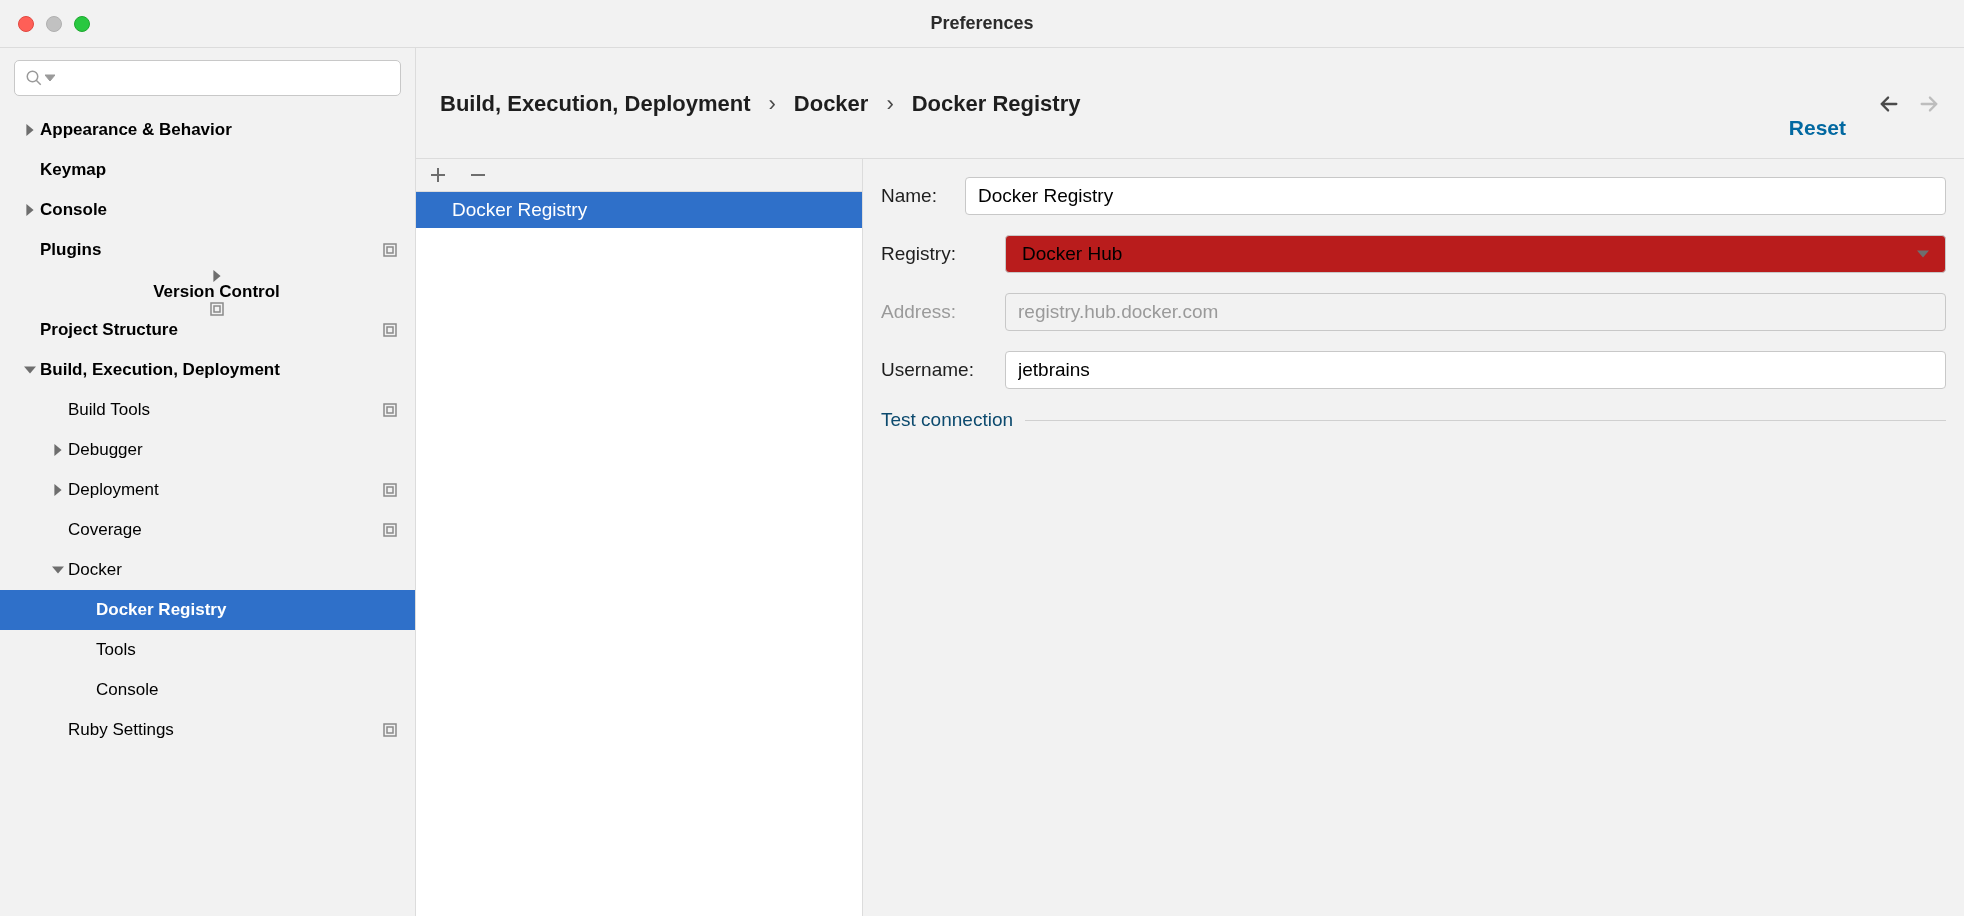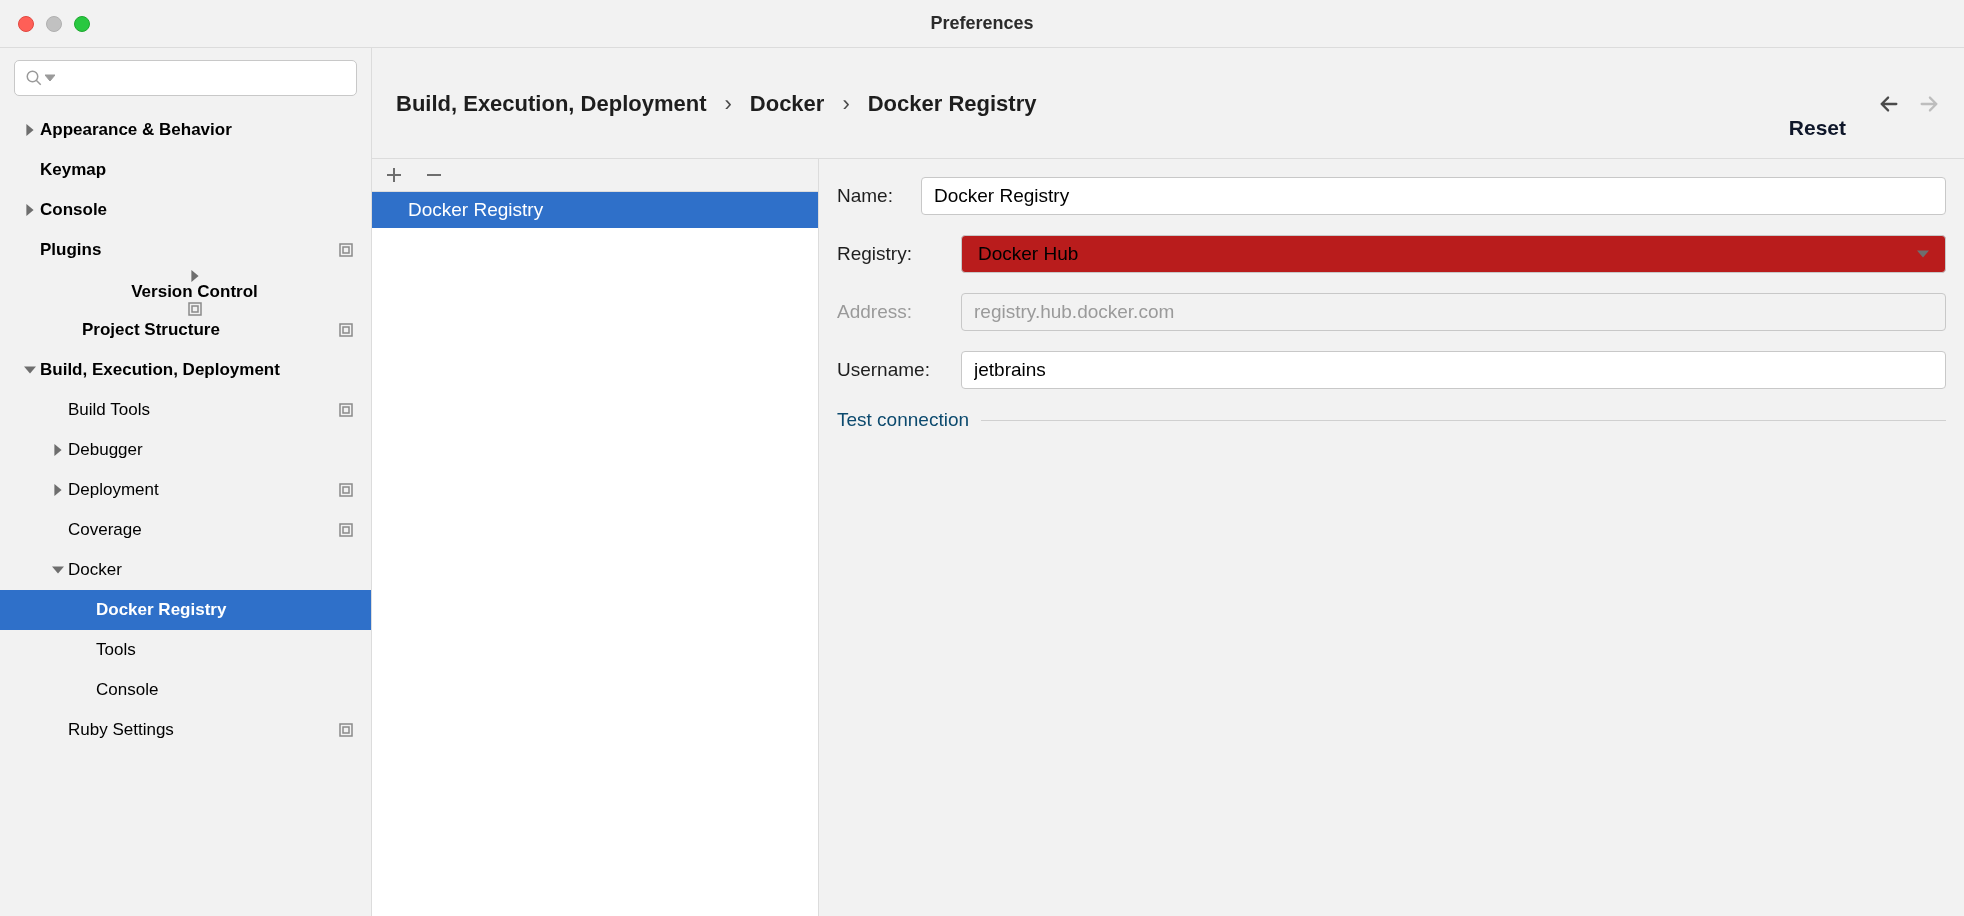--- a/index.html
+++ b/index.html
@@ -47,21 +47,21 @@
     }
 
     
     .main {
       display: flex;
       height: calc(100% - 48px);
     }
 
     
     .sidebar {
-      width: 372px;
+      width: 416px;
       background: #f2f2f2;
       border-right: 1px solid #dcdcdc;
       display: flex;
       flex-direction: column;
     }
     .search-wrap {
       padding: 12px 14px 10px 14px;
     }
     .search-box {
       width: 100%;
@@ -130,21 +130,21 @@
       font-size: 22px;
       font-weight: 700;
       color: #1e1e1e;
     }
     .breadcrumb .crumb-sep {
       font-weight: 400;
       color: #4a4a4a;
     }
     .breadcrumb .spacer { flex: 1; }
     .breadcrumb .reset {
-      color: #0f172a;
+      color: #0369a1;
       font-weight: 700;
       font-size: 21px;
       cursor: pointer;
       margin-top: 48px;
     }
     .breadcrumb .nav-arrows {
       display: flex;
       gap: 18px;
       align-items: center;
       margin-left: 14px;
@@ -345,21 +345,21 @@
             </svg>
           </span>
           <span class="label">Version Control</span>
           <span class="badge-slot">
             <svg viewBox="0 0 14 14">
               <rect x="1" y="1" width="12" height="12" stroke-width="1.5"></rect>
               <rect x="4" y="4" width="6" height="6" stroke-width="1.5"></rect>
             </svg>
           </span>
         </div>
-        <div class="tree-row bold" style="padding-left: 20px; gap: 42px;">
+        <div class="tree-row bold" style="padding-left: 20px;">
           <span class="arrow-slot "></span>
           <span class="label">Project Structure</span>
           <span class="badge-slot">
             <svg viewBox="0 0 14 14">
               <rect x="1" y="1" width="12" height="12" stroke-width="1.5"></rect>
               <rect x="4" y="4" width="6" height="6" stroke-width="1.5"></rect>
             </svg>
           </span>
         </div>
         <div class="tree-row bold" style="padding-left: 20px;">

